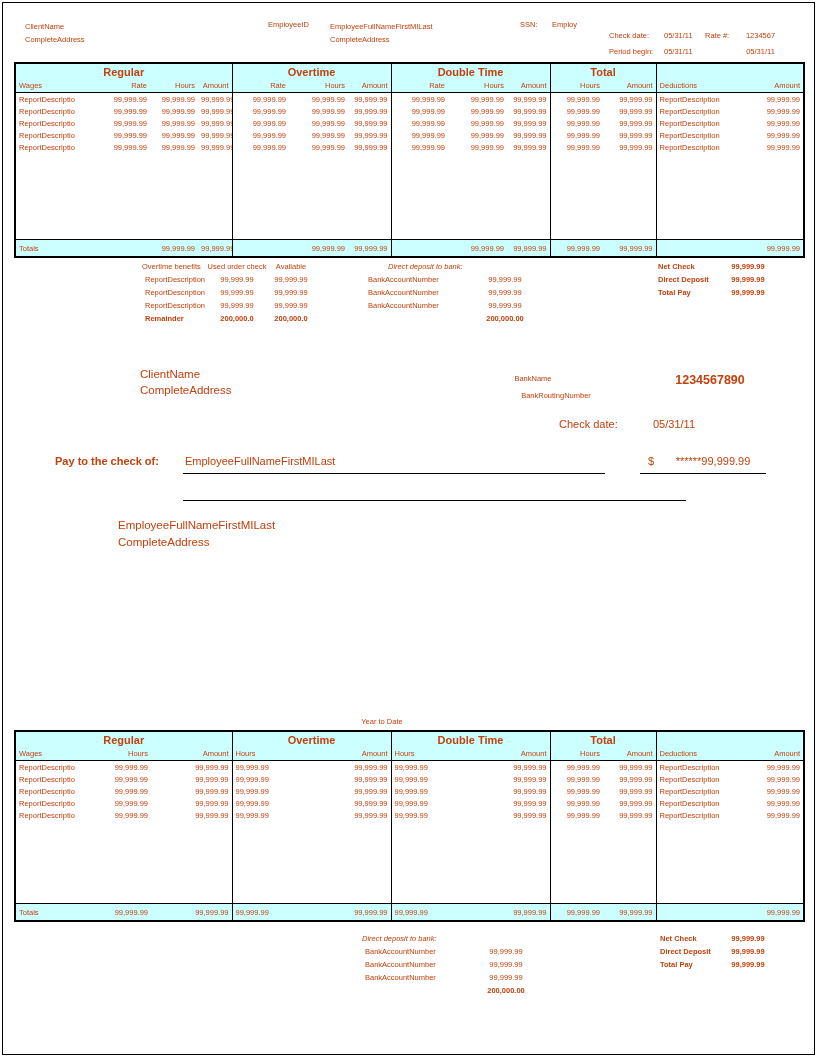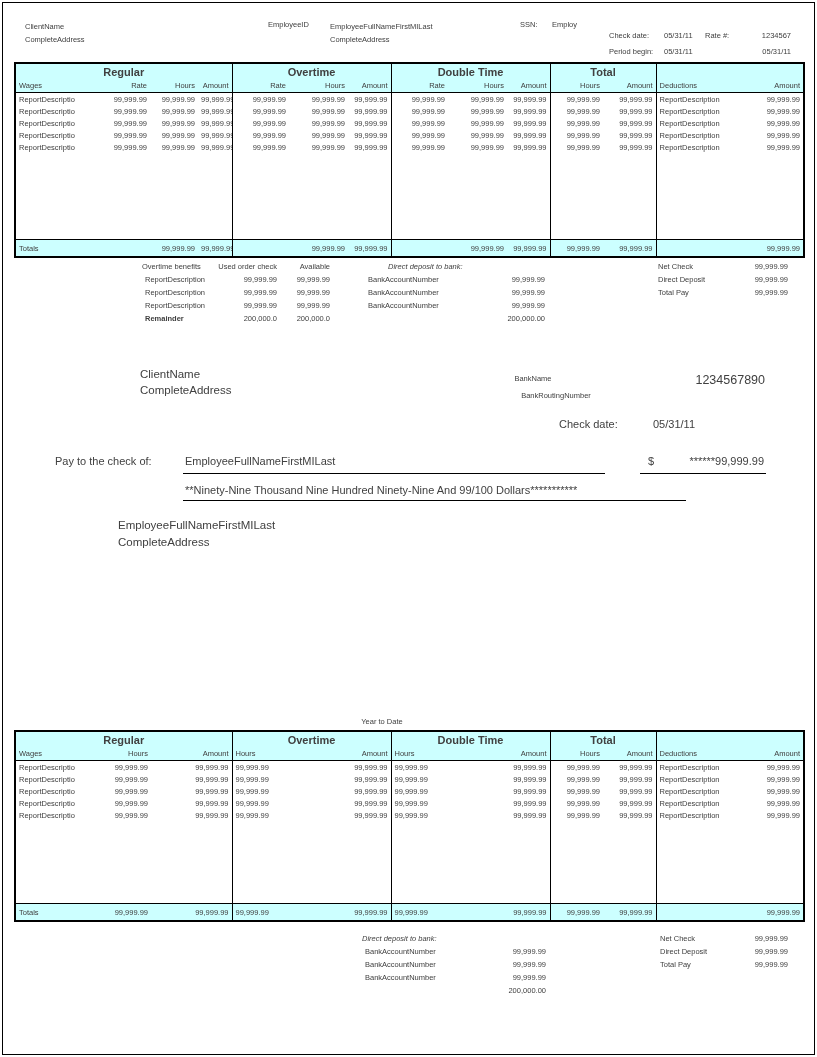--- a/index.html
+++ b/index.html
@@ -1,24 +1,24 @@
 <!DOCTYPE html>
 <html><head>
 <meta charset="utf-8">
 <style>
   html,body{margin:0;padding:0;background:#fff;}
   #page{position:relative;width:817px;height:1057px;background:#fff;
-        font-family:"Liberation Sans",sans-serif;color:#404040;overflow:hidden;}
+        font-family:"Liberation Sans",sans-serif;color:#c2410c;overflow:hidden;}
   .pborder{position:absolute;left:2px;top:2px;width:811px;height:1051px;border:1px solid #000;}
   .abs{position:absolute;white-space:nowrap;}
   .t7{font-size:7.5px;line-height:9px;}
   .t11{font-size:11px;line-height:13px;}
-  .ar{text-align:right;}
+  .ar{text-align:center;}
   .ac{text-align:center;}
-  .bd{font-weight:normal;}
+  .bd{font-weight:bold;}
   .it{font-style:italic;}
   
   table.earn{position:absolute;left:14px;width:789px;border-collapse:collapse;table-layout:fixed;
              border:2px solid #000;font-size:7.5px;}
   table.earn td{padding:0 3px;overflow:hidden;white-space:nowrap;}
   .gc{background:#CCFFFF;text-align:center;font-weight:bold;font-size:11px;height:15px;}
   .hc{background:#CCFFFF;height:13px;border-bottom:1px solid #000;}
   .bc{height:12px;}
   .fc{}
   .tc{background:#CCFFFF;border-top:1px solid #000;height:16px;}
@@ -265,21 +265,20 @@
   <div class="abs ar bd" style="left:655px;top:373px;width:110px;font-size:12.5px">1234567890</div>
   <div class="abs t11" style="left:559px;top:418px">Check date:</div>
   <div class="abs t11" style="left:653px;top:418px">05/31/11</div>
 
   <div class="abs t11 bd" style="left:55px;top:455px">Pay to the check of:</div>
   <div class="abs t11" style="left:185px;top:455px">EmployeeFullNameFirstMILast</div>
   <div class="hline" style="left:183px;top:473px;width:422px"></div>
   <div class="abs t11" style="left:648px;top:455px">$</div>
   <div class="abs t11 ar" style="left:662px;top:455px;width:102px">******99,999.99</div>
   <div class="hline" style="left:640px;top:473px;width:126px"></div>
-  <div class="abs t11" style="left:185px;top:484px">**Ninety-Nine Thousand Nine Hundred Ninety-Nine And 99/100 Dollars***********</div>
   <div class="hline" style="left:183px;top:500px;width:503px"></div>
 
   <div class="abs t11" style="left:118px;top:517px;line-height:17px;font-size:11.5px">
     <div>EmployeeFullNameFirstMILast</div>
     <div>CompleteAddress</div>
   </div>
 
 
   <div class="abs t7 ac" style="left:332px;top:717px;width:100px">Year to Date</div>
   <table class="earn" id="tbl-ytd" style="top: 730px; height: 192px;">

